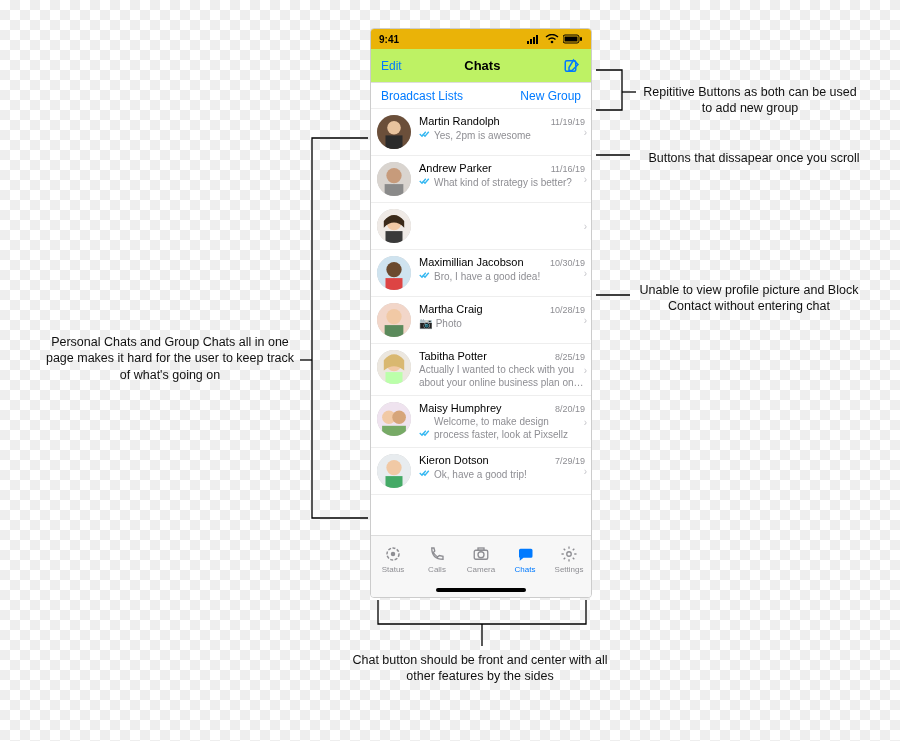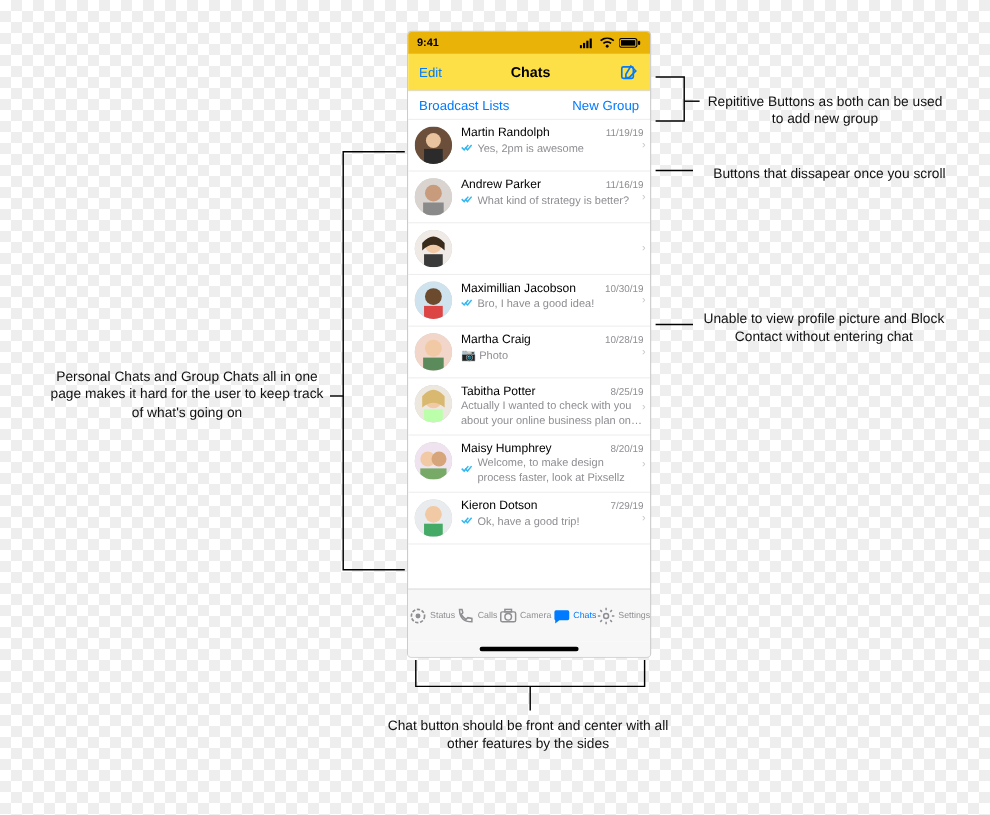--- a/index.html
+++ b/index.html
@@ -16,42 +16,42 @@
     background-color: #fff;
   }
   .stage { position: absolute; inset: 0; }
   .phone {
     position: absolute; left: 370px; top: 28px; width: 222px; height: 570px;
     background: #fff; border: 1px solid #ccc; border-radius: 4px;
     display: flex; flex-direction: column; overflow: hidden;
   }
   .statusbar { height: 20px; display:flex; align-items:center; justify-content:space-between; padding:0 8px; font-size:10px; font-weight:600; background:#eab308;}
   .statusbar .right { display:flex; gap:4px; align-items:center; }
-  .navbar { height:34px; background:#fde047; border-bottom:1px solid #ddd; display:flex; align-items:center; justify-content:space-between; padding:0 10px;}
+  .navbar { height:34px; background:#bef264; border-bottom:1px solid #ddd; display:flex; align-items:center; justify-content:space-between; padding:0 10px;}
   .navbar .edit { color:#007aff; font-size:12px; }
   .navbar .title { font-weight:600; font-size:13px; }
   .navbar .compose { width:18px; height:18px; }
   .subheader { height:26px; display:flex; align-items:center; justify-content:space-between; padding:0 10px; border-bottom:1px solid #eee; background:#fff;}
   .subheader span { color:#007aff; font-size:12px; }
   .list { flex:1; overflow:hidden; }
   .row { display:flex; padding:6px 6px 6px 6px; border-bottom:1px solid #eee; position:relative; }
   .avatar { width:34px; height:34px; border-radius:50%; flex:0 0 34px; margin-right:8px; background:#ccc; overflow:hidden; display:flex; align-items:center; justify-content:center;}
   .avatar svg { width:100%; height:100%; }
   .rowmain { flex:1; min-width:0; }
   .rowtop { display:flex; justify-content:space-between; align-items:baseline; }
   .name { font-size:11px; font-weight:400; color:#000; white-space:nowrap; overflow:hidden; text-overflow:ellipsis; }
   .date { font-size:9px; color:#8e8e93; margin-left:4px; flex:0 0 auto;}
   .chev { color:#c7c7cc; font-size:10px; position:absolute; right:4px; top:50%; transform:translateY(-50%);}
-  .preview { font-size:10px; color:#8e8e93; display:flex; align-items:center; gap:3px; margin-top:2px; line-height:1.25;}
+  .preview { font-size:10px; color:#8e8e93; display:flex; align-items:flex-end; gap:3px; margin-top:2px; line-height:1.25;}
   .preview .text { display:-webkit-box; -webkit-line-clamp:2; -webkit-box-orient:vertical; overflow:hidden; }
   .ticks { color:#34b7f1; flex:0 0 auto; }
   .mic { color:#4cd964; font-size:10px; }
   .cam { color:#8e8e93; font-size:11px; }
   .tabbar { height:48px; border-top:1px solid #ddd; background:#f7f7f7; display:flex; }
-  .tab { flex:1; display:flex; flex-direction:row; align-items:center; justify-content:center; gap:2px; color:#8e8e93;}
+  .tab { flex:1; display:flex; flex-direction:column; align-items:center; justify-content:center; gap:2px; color:#8e8e93;}
   .tab.active { color:#007aff; }
   .tab .lbl { font-size:8px; }
   .tab svg { width:18px; height:18px; }
   .homebar { height:14px; display:flex; align-items:center; justify-content:center; background:#f7f7f7;}
   .homebar .bar { width:90px; height:4px; background:#000; border-radius:2px; }
 
   .anno { position:absolute; font-size:12.5px; line-height:1.3; color:#111; text-align:center; font-weight:500;}
   .callout { position:absolute; pointer-events:none; }
   .callout line, .callout polyline { stroke:#000; stroke-width:1.3; fill:none; }
 </style>

